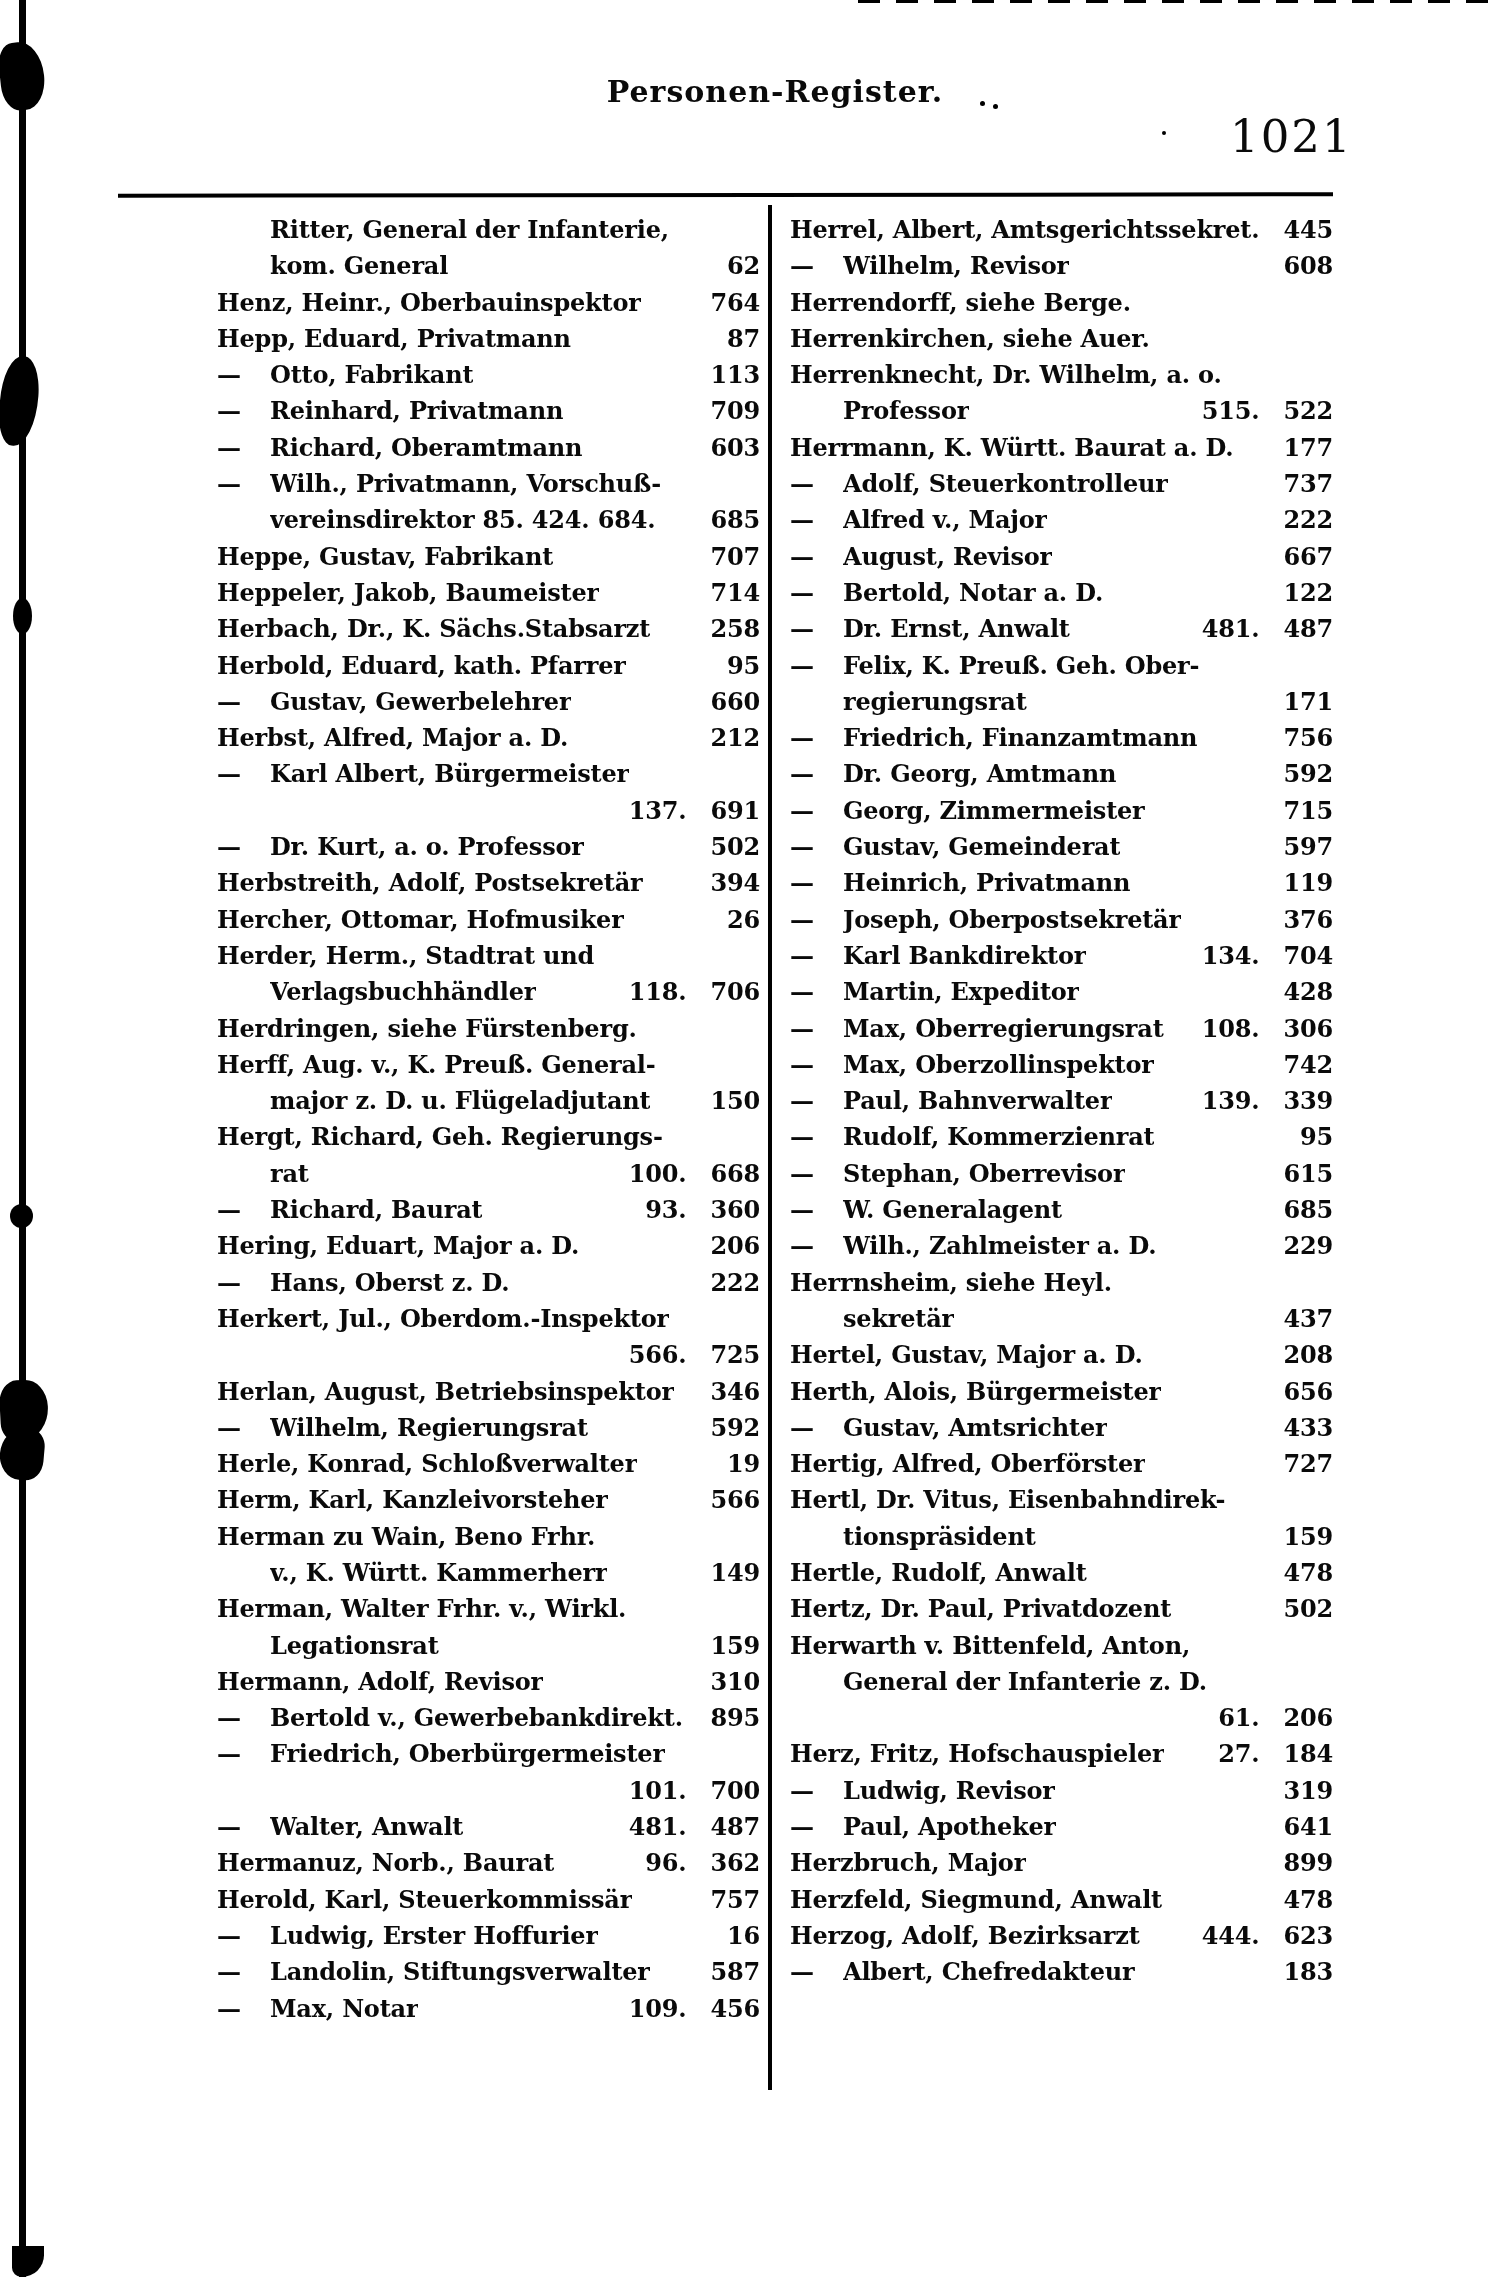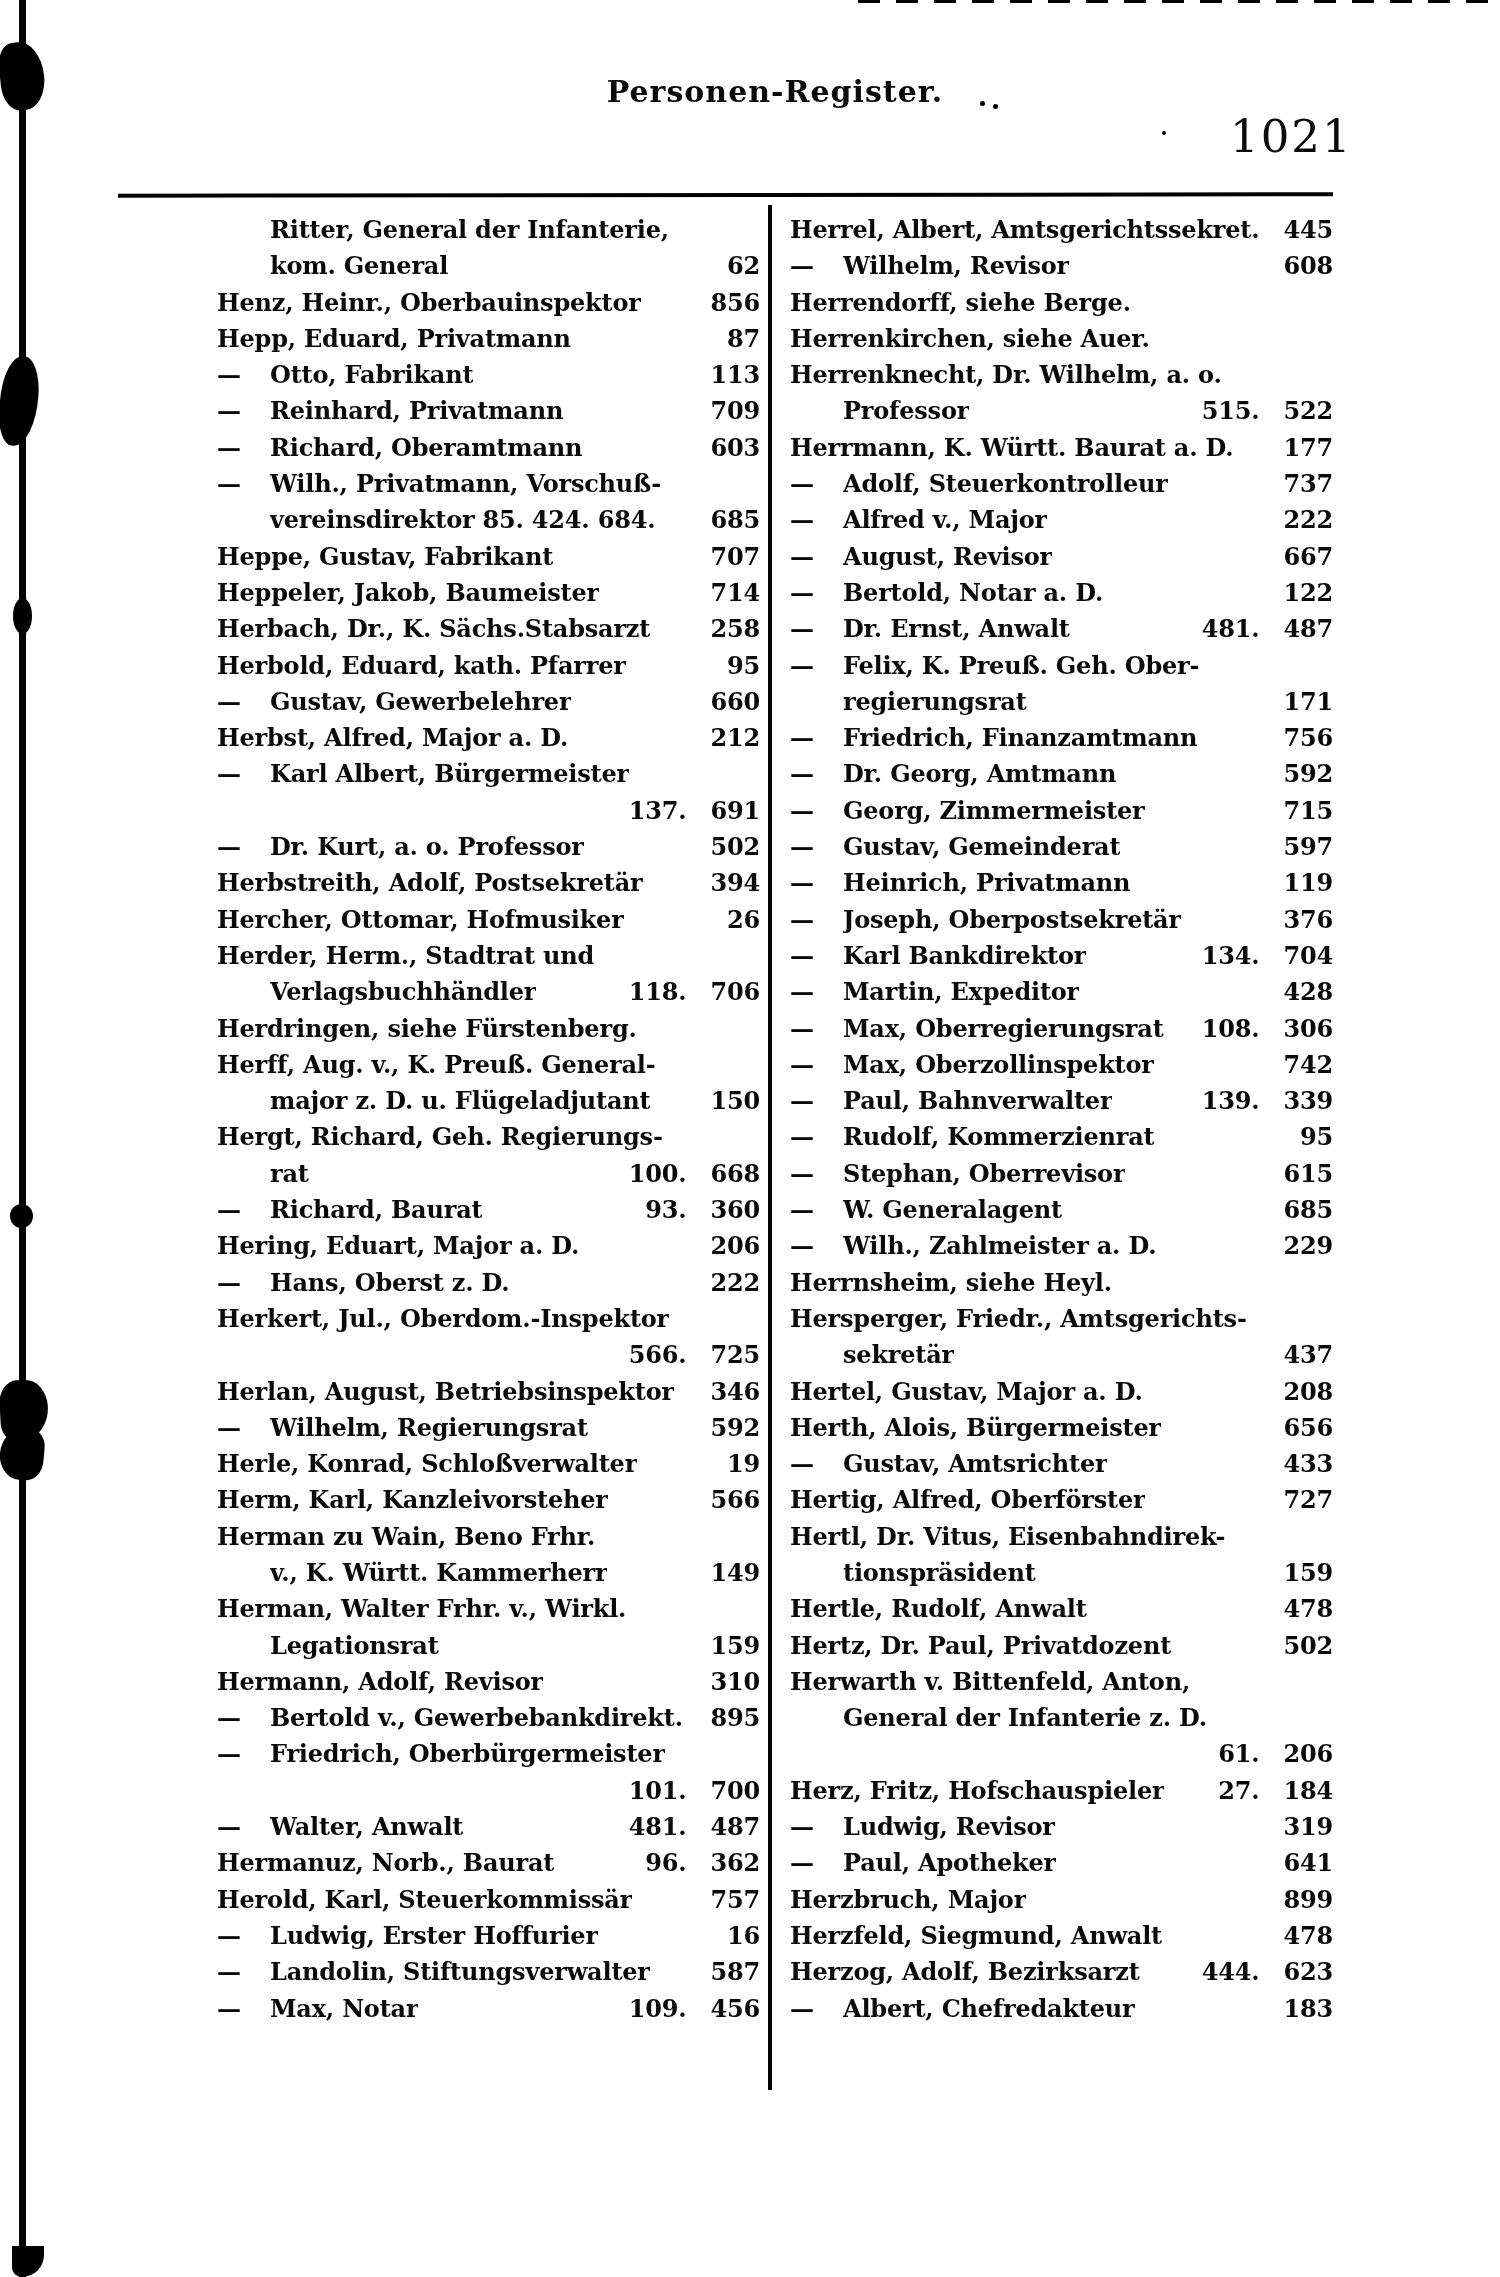--- a/index.html
+++ b/index.html
@@ -80,21 +80,21 @@
     </div>
     <div class="line">
       <span class="ind"></span>
       <span class="t">kom. General</span>
       <span class="fill"></span>
       <span class="n">62</span>
     </div>
     <div class="line">
       <span class="t">Henz, Heinr., Oberbauinspektor</span>
       <span class="fill"></span>
-      <span class="n">856</span>
+      <span class="n">764</span>
     </div>
     <div class="line">
       <span class="t">Hepp, Eduard, Privatmann</span>
       <span class="fill"></span>
       <span class="n">87</span>
     </div>
     <div class="line">
       <span class="dash">—</span>
       <span class="t">Otto, Fabrikant</span>
       <span class="fill"></span>
@@ -495,24 +495,20 @@
       <span class="n">685</span>
     </div>
     <div class="line">
       <span class="dash">—</span>
       <span class="t">Wilh., Zahlmeister a. D.</span>
       <span class="fill"></span>
       <span class="n">229</span>
     </div>
     <div class="line">
       <span class="t">Herrnsheim, siehe Heyl.</span>
-      <span class="fill"></span>
-    </div>
-    <div class="line">
-      <span class="t">Hersperger, Friedr., Amtsgerichts-</span>
       <span class="fill"></span>
     </div>
     <div class="line">
       <span class="ind"></span>
       <span class="t">sekretär</span>
       <span class="fill"></span>
       <span class="n">437</span>
     </div>
     <div class="line">
       <span class="t">Hertel, Gustav, Major a. D.</span>

